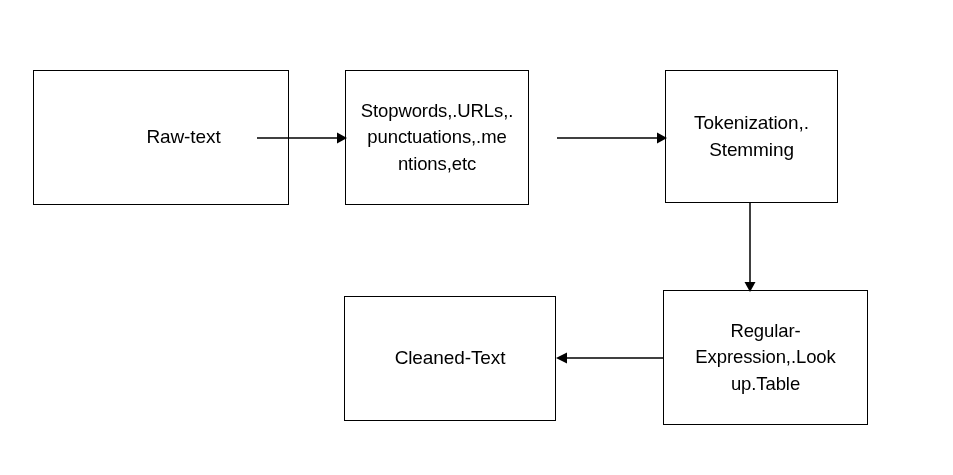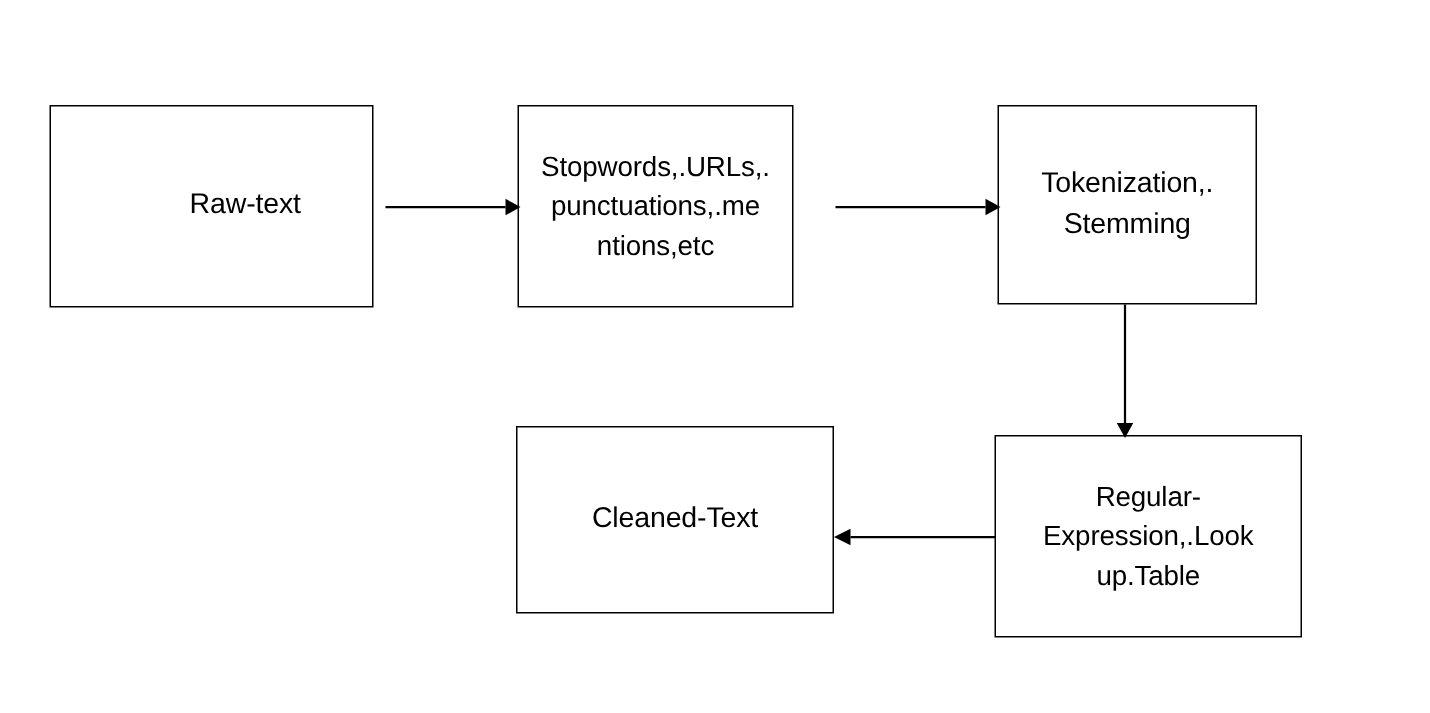--- a/index.html
+++ b/index.html
@@ -31,25 +31,25 @@
   .node-label {
     font-family: "Liberation Sans", sans-serif;
     font-size: 19px;
     line-height: 1.42;
     color: #000000;
     white-space: pre-line;
     padding: 0 4px;
     letter-spacing: -0.1px;
   }
   
-  #node-raw-text      { left: 33px;  top: 70px;  width: 216px; height: 135px; padding-left: 45px; }
+  #node-raw-text      { left: 33px;  top: 70px;  width: 256px; height: 135px; padding-left: 45px; }
   #node-stopwords     { left: 345px; top: 70px;  width: 184px; height: 135px; }
   #node-tokenization  { left: 665px; top: 70px;  width: 173px; height: 133px; }
   #node-regex         { left: 663px; top: 290px; width: 205px; height: 135px; }
-  #node-cleaned-text  { left: 344px; top: 284px; width: 212px; height: 125px; }
+  #node-cleaned-text  { left: 344px; top: 296px; width: 212px; height: 125px; }
 
   #node-stopwords .node-label { font-size: 18.5px; }
   #node-regex .node-label { font-size: 18.5px; }
 
   .edge {
     position: absolute;
     overflow: visible;
   }
   .edge svg { display: block; overflow: visible; }
   .edge-line {

